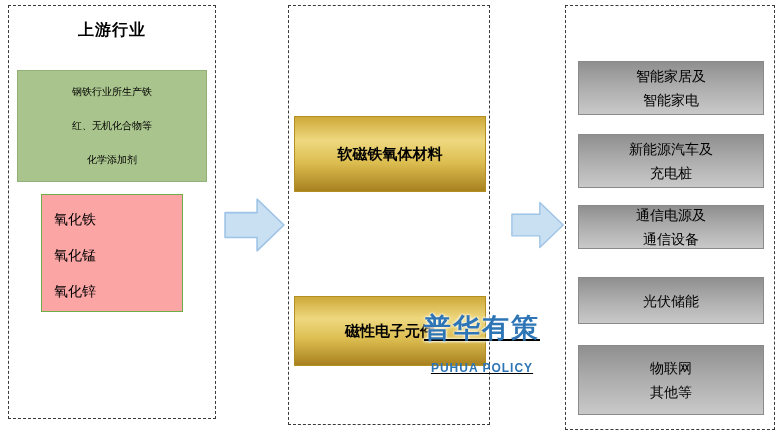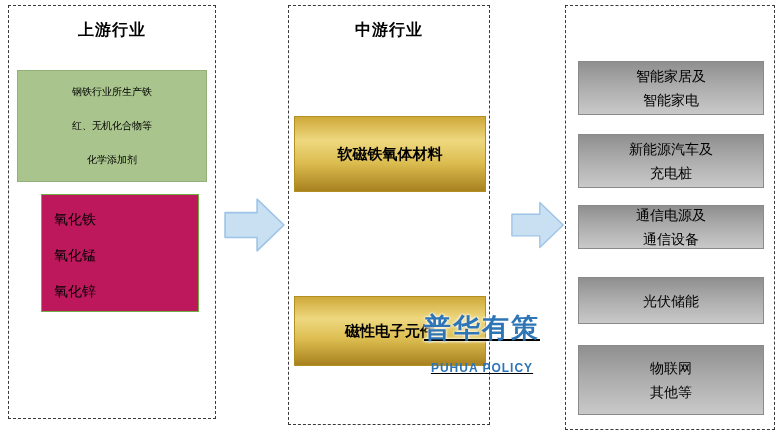--- a/index.html
+++ b/index.html
@@ -24,22 +24,22 @@
     position:absolute;top:14px;left:0;width:100%;
     text-align:center;font-weight:bold;font-size:16px;letter-spacing:1px;
   }
   .green-box{
     position:absolute;left:8px;top:64px;width:190px;height:112px;
     background:#a9c48c;border:1px solid #93b079;
     display:flex;align-items:center;justify-content:center;text-align:center;
     font-size:10px;line-height:34px;white-space:pre-line;box-sizing:border-box;
   }
   .materials-box{
-    position:absolute;left:32px;top:188px;width:158px;height:118px;
-    background:#be185d;border:1px solid #70ad47;box-sizing:border-box;
+    position:absolute;left:32px;top:188px;width:142px;height:118px;
+    background:#fca5a5;border:1px solid #70ad47;box-sizing:border-box;
     padding:6px 0 0 12px;
   }
   .material{font-size:14px;line-height:36px;}
   .gold-box{
     position:absolute;left:5px;width:192px;
     background:linear-gradient(180deg,#cfa93a 0%,#eed87f 32%,#dcbd50 62%,#a8811f 100%);
     border:1px solid #b18f23;
     display:flex;align-items:center;justify-content:center;text-align:center;
     font-size:15px;font-weight:bold;box-sizing:border-box;
   }
@@ -89,21 +89,20 @@
       <div class="material">氧化锰</div>
       <div class="material">氧化锌</div>
     </div>
   </div>
 
   <svg class="arrow arrow-1" width="62" height="58" viewBox="0 0 60 56" aria-hidden="true">
     <polygon points="1,16 32,16 32,3 58,28 32,53 32,40 1,40" fill="#c9dff2" stroke="#9dc3e6" stroke-width="1.5" stroke-linejoin="round"></polygon>
   </svg>
 
   <div class="panel panel-mid">
-    <div class="panel-title">中游行业</div>
     <div class="gold-box gold-2">磁性电子元件</div>
     <div class="gold-box gold-1">软磁铁氧体材料</div>
   </div>
 
   <svg class="arrow arrow-2" width="54" height="58" viewBox="0 0 60 56" aria-hidden="true">
     <polygon points="1,16 32,16 32,3 58,28 32,53 32,40 1,40" fill="#c9dff2" stroke="#9dc3e6" stroke-width="1.5" stroke-linejoin="round"></polygon>
   </svg>
 
   <div class="panel panel-down">
     <div class="gray-box gray-2">新能源汽车及

